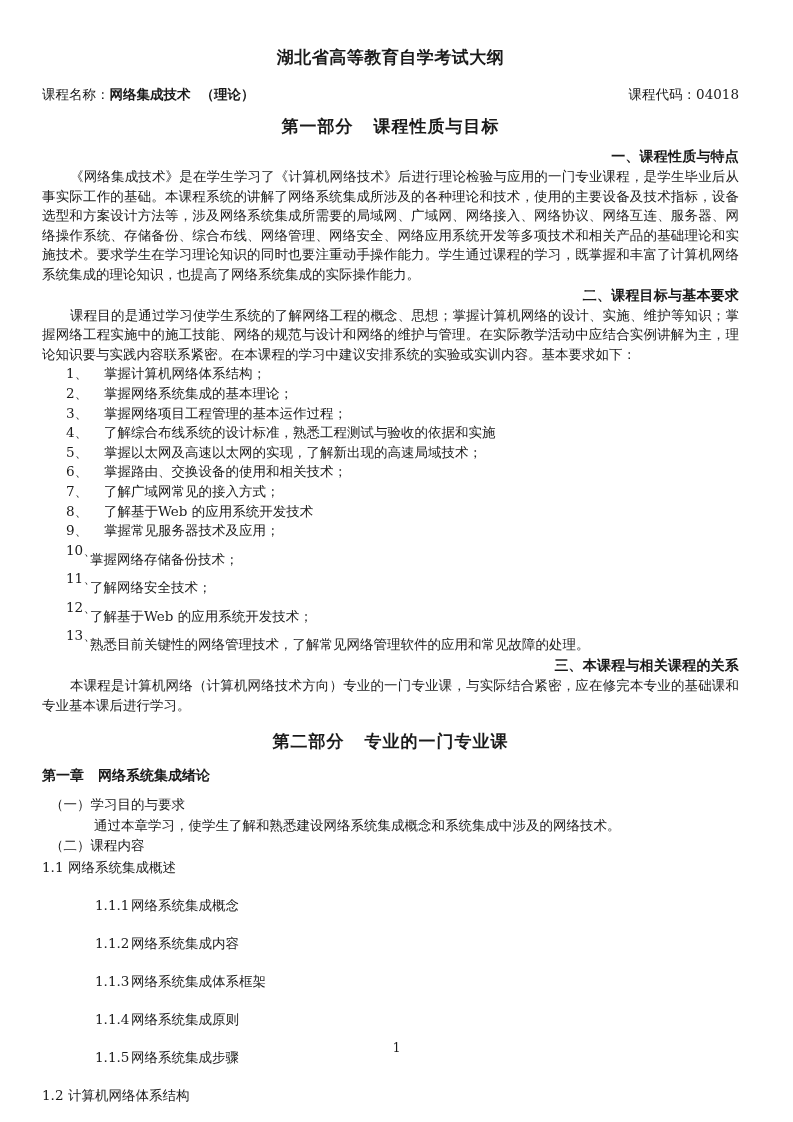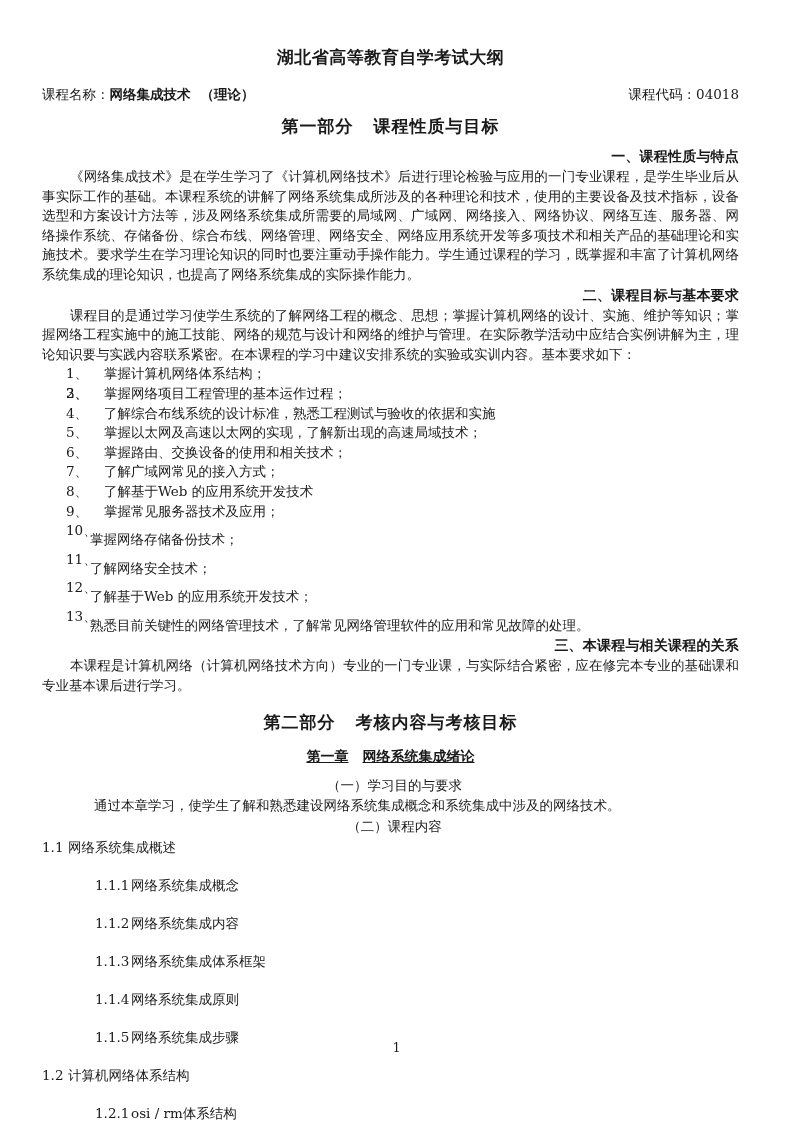--- a/index.html
+++ b/index.html
@@ -62,26 +62,24 @@
   .sec-head {
     font-size: 14px;
     font-weight: bold;
     line-height: 21px;
     margin: 0;
     letter-spacing: 0.2px;
     text-align: right;
   }
 
   .chapter-title {
-    text-align: center;
     font-size: 14px;
     font-weight: bold;
     line-height: 24px;
     margin: 8px 0 7px 0;
-    text-decoration: underline;
   }
   .chapter-title .gap { display: inline-block; width: 14px; }
 
   
   p.body {
     font-size: 13.5px;
     line-height: 19.6px;
     margin: 0;
     text-align: justify;
     text-justify: inter-ideograph;
@@ -112,21 +110,20 @@
     margin-left: 18px;
   }
   .req-item.wide .txt { margin-left: 4px; margin-top: 9px; }
 
   
   .lvl-paren {
     font-size: 13.5px;
     line-height: 20.5px;
     margin: 0;
     padding-left: 8px;
-    text-align: center;
   }
   .lvl-note {
     font-size: 13.5px;
     line-height: 20.5px;
     margin: 0;
     padding-left: 52px;
   }
   .lvl1 {
     font-size: 13.5px;
     line-height: 23px;
@@ -176,40 +173,40 @@
     </div>
 
     <div class="sec-head">一、课程性质与特点</div>
     <p class="body">《网络集成技术》是在学生学习了《计算机网络技术》后进行理论检验与应用的一门专业课程，是学生毕业后从事实际工作的基础。本课程系统的讲解了网络系统集成所涉及的各种理论和技术，使用的主要设备及技术指标，设备选型和方案设计方法等，涉及网络系统集成所需要的局域网、广域网、网络接入、网络协议、网络互连、服务器、网络操作系统、存储备份、综合布线、网络管理、网络安全、网络应用系统开发等多项技术和相关产品的基础理论和实施技术。要求学生在学习理论知识的同时也要注重动手操作能力。学生通过课程的学习，既掌握和丰富了计算机网络系统集成的理论知识，也提高了网络系统集成的实际操作能力。</p>
 
     <div class="sec-head">二、课程目标与基本要求</div>
     <p class="body">课程目的是通过学习使学生系统的了解网络工程的概念、思想；掌握计算机网络的设计、实施、维护等知识；掌握网络工程实施中的施工技能、网络的规范与设计和网络的维护与管理。在实际教学活动中应结合实例讲解为主，理论知识要与实践内容联系紧密。在本课程的学习中建议安排系统的实验或实训内容。基本要求如下：</p>
 
     <ul class="req-list">
       <li class="req-item"><span class="num">1、</span><span class="txt">掌握计算机网络体系结构；</span></li>
-      <li class="req-item"><span class="num">2、</span></li>
+      <li class="req-item"><span class="num">2、</span><span class="txt">掌握网络系统集成的基本理论；</span></li>
       <li class="req-item"><span class="num">3、</span><span class="txt">掌握网络项目工程管理的基本运作过程；</span></li>
       <li class="req-item"><span class="num">4、</span><span class="txt">了解综合布线系统的设计标准，熟悉工程测试与验收的依据和实施</span></li>
       <li class="req-item"><span class="num">5、</span><span class="txt">掌握以太网及高速以太网的实现，了解新出现的高速局域技术；</span></li>
       <li class="req-item"><span class="num">6、</span><span class="txt">掌握路由、交换设备的使用和相关技术；</span></li>
       <li class="req-item"><span class="num">7、</span><span class="txt">了解广域网常见的接入方式；</span></li>
       <li class="req-item"><span class="num">8、</span><span class="txt">了解基于Web 的应用系统开发技术</span></li>
       <li class="req-item"><span class="num">9、</span><span class="txt">掌握常见服务器技术及应用；</span></li>
       <li class="req-item wide"><span class="num">10、</span><span class="txt">掌握网络存储备份技术；</span></li>
       <li class="req-item wide"><span class="num">11、</span><span class="txt">了解网络安全技术；</span></li>
       <li class="req-item wide"><span class="num">12、</span><span class="txt">了解基于Web 的应用系统开发技术；</span></li>
       <li class="req-item wide"><span class="num">13、</span><span class="txt">熟悉目前关键性的网络管理技术，了解常见网络管理软件的应用和常见故障的处理。</span></li>
     </ul>
 
     <div class="sec-head">三、本课程与相关课程的关系</div>
     <p class="body">本课程是计算机网络（计算机网络技术方向）专业的一门专业课，与实际结合紧密，应在修完本专业的基础课和专业基本课后进行学习。</p>
 
     <div class="spacer-10"></div>
     <div class="part-title">
-      <span>第二部分</span><span class="gap"></span><span>考核内容与考核目标</span>
+      <span>第二部分</span><span class="gap"></span><span>专业的一门专业课</span>
     </div>
 
     <div class="chapter-title">
       <span>第一章</span><span class="gap"></span><span>网络系统集成绪论</span>
     </div>
 
     <div class="lvl-paren">（一）学习目的与要求</div>
     <div class="lvl-note">通过本章学习，使学生了解和熟悉建设网络系统集成概念和系统集成中涉及的网络技术。</div>
     <div class="lvl-paren">（二）课程内容</div>
 

